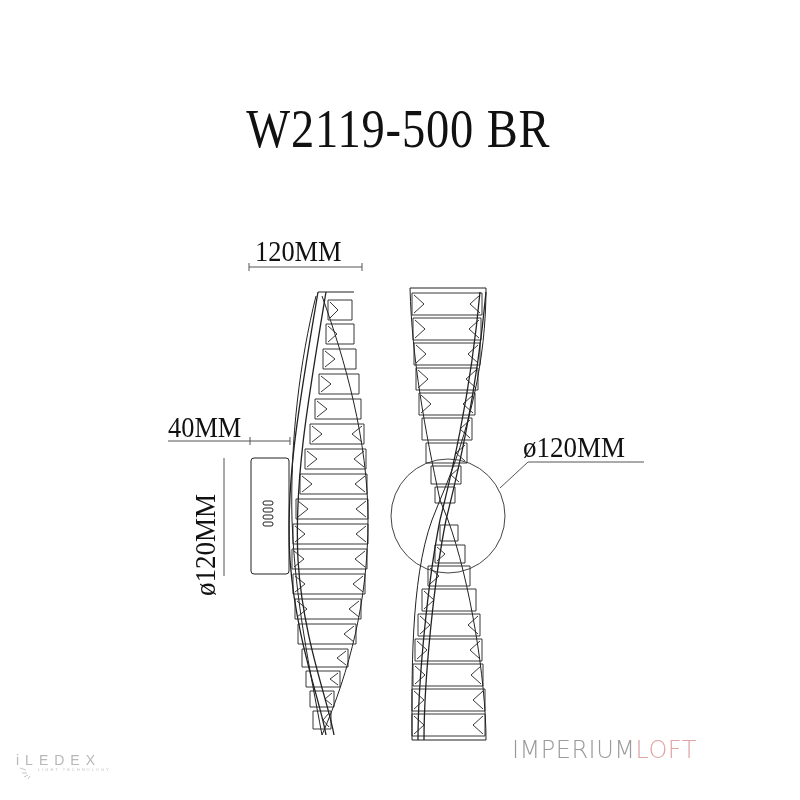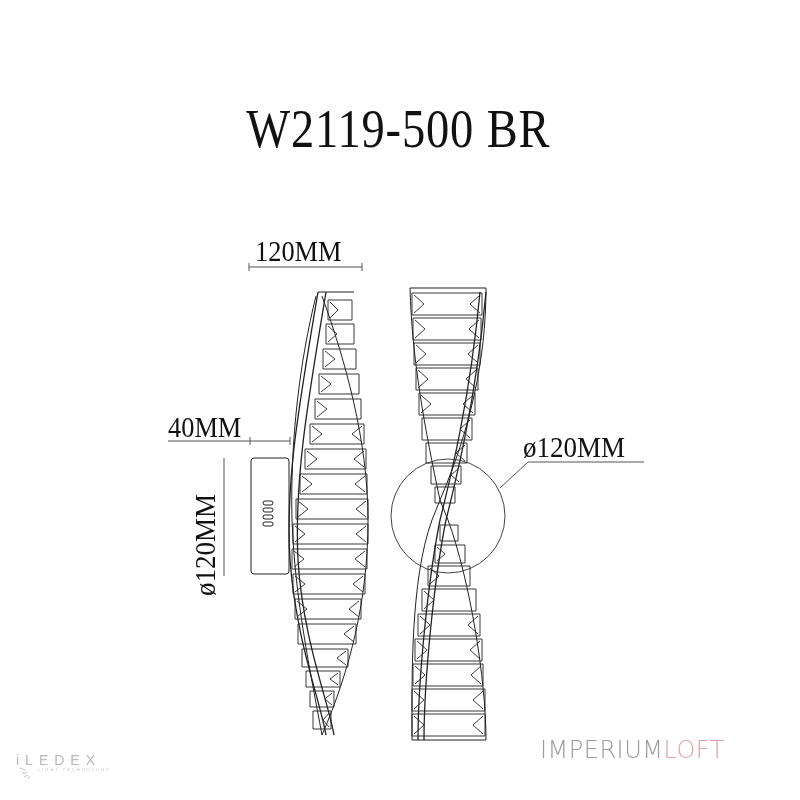--- a/index.html
+++ b/index.html
@@ -23,21 +23,21 @@
   .logo-left { position: absolute; left: 16px; top: 752px; }
   .logo-left .name {
     font-family: "Liberation Sans", "DejaVu Sans", sans-serif; font-size: 14px;
     letter-spacing: 6px; color: #b8b8b8; display: block;
   }
   .logo-left .tag {
     font-family: "Liberation Sans", "DejaVu Sans", sans-serif; font-size: 4px;
     letter-spacing: 2px; color: #c4c4c4; display: block; margin-left: 22px; margin-top: -1px;
   }
   .logo-right {
-    position: absolute; left: 540px; top: 736px;
+    position: absolute; left: 512px; top: 736px;
     font-family: "DejaVu Sans", "Liberation Sans", sans-serif; font-size: 24px;
     font-weight: 300; letter-spacing: 0.5px; white-space: nowrap;
   }
   .logo-right .a { color: #9a9a9a; }
   .logo-right .b { color: #e0a3a3; }
 </style>
 </head>
 <body>
 
 <div class="title">W2119-500 BR</div>

